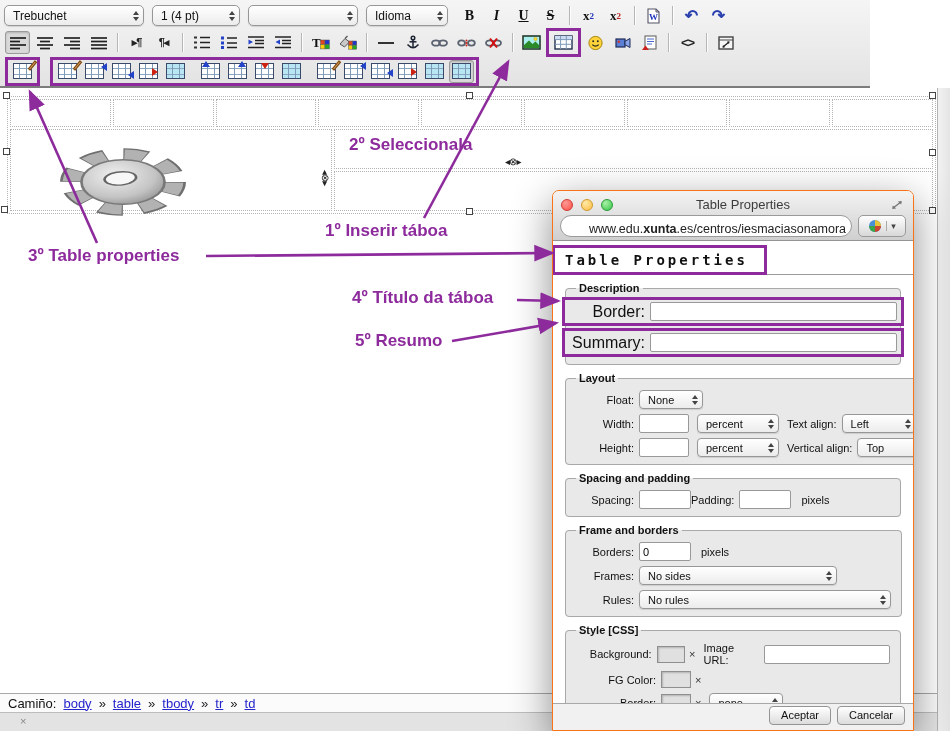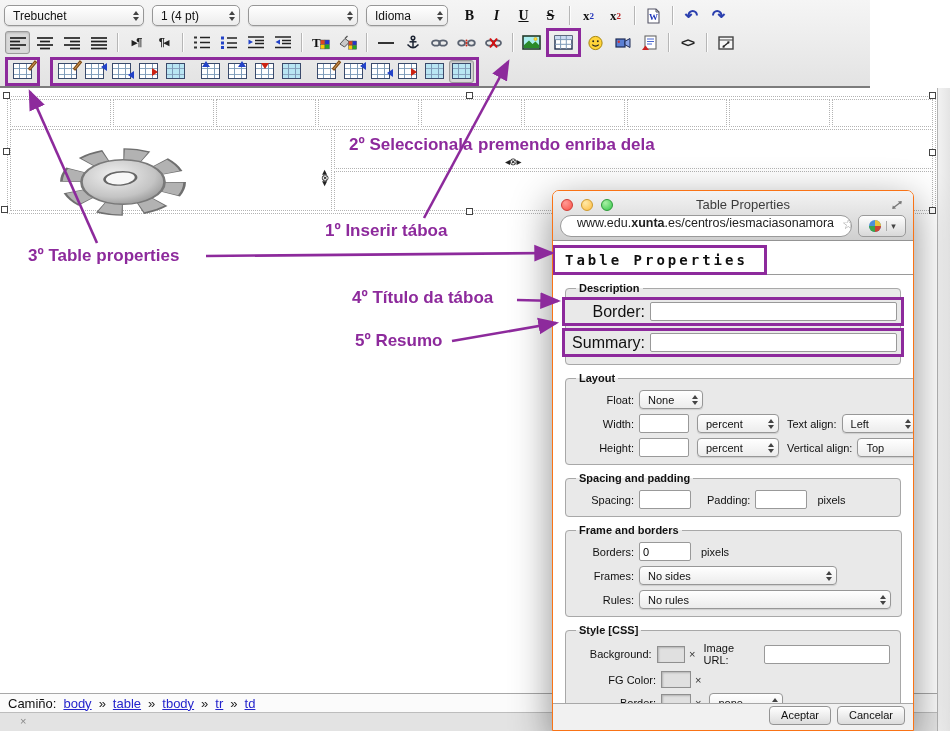--- a/index.html
+++ b/index.html
@@ -84,21 +84,21 @@
        box-shadow:0 12px 40px rgba(0,0,0,.45); background:#fff;}
   .chrome{height:50px; background:linear-gradient(#f3f3f3,#cfcfcf); border-radius:6px 6px 0 0; border-bottom:1px solid #949494;}
   .tbar{display:flex; align-items:center; padding:6px 8px 2px 8px;}
   .tl{width:12px; height:12px; border-radius:50%; margin-right:8px; cursor:pointer;}
   .tl.r{background:radial-gradient(circle at 35% 30%,#ff9a94,#f95148); border:1px solid #cf3a33;}
   .tl.y{background:radial-gradient(circle at 35% 30%,#ffe9a8,#fdbc40); border:1px solid #cf9a2c;}
   .tl.g{background:radial-gradient(circle at 35% 30%,#a8f0a4,#35c64a); border:1px solid #2b9a37;}
   .wtitle{flex:1; text-align:center; font-size:13px; color:#3c3c3c; margin-left:-24px;}
   .rsz{width:16px; height:14px;}
   .urlrow{display:flex; gap:6px; padding:1px 7px 0 7px; align-items:center;}
-  .urlfield{flex:1; display:flex; align-items:flex-start; gap:8px; background:#fff; border:1px solid #9a9a9a;
+  .urlfield{flex:1; display:flex; align-items:flex-end; gap:20px; background:#fff; border:1px solid #9a9a9a;
             border-radius:12px; height:22px; padding:0 8px; font-size:12.5px; color:#222; white-space:nowrap; overflow:hidden;}
   .urlfield b{font-weight:bold;}
   .star{margin-left:auto; color:#9a9a9a; font-size:14px; cursor:pointer;}
   .bbtn{width:48px; height:22px; display:flex; align-items:center; justify-content:center; gap:4px;
         border:1px solid #9a9a9a; border-radius:5px; background:linear-gradient(#fefefe,#d8d8d8); cursor:pointer;}
   .bbtn .caret{font-size:9px; color:#444; border-left:1px solid #aaa; padding-left:4px;}
 
   .dcontent{position:absolute; left:0; right:0; top:50px; bottom:0; background:#fff; overflow:hidden;}
   .headrow{border-bottom:1px solid #9a9a9a; padding:4px 0 0 0; display:flex;}
   .headbox{display:inline-block; border:3px solid var(--p); background:#fff; margin:0 0 -1px -1px;
@@ -545,21 +545,20 @@
     <a>tr</a>
       <span class="sep">»</span>
     <a>td</a>
   </div>
   <div class="bstrip">
     <span>×</span>
   </div>
   <div class="vscroll"></div>
 
   <div class="ann" style="left:349px; top:135px;">2º Seleccionala</div>
-  <div class="ann" style="left:478px; top:135px;">premendo enriba dela</div>
   <div class="ann" style="left:325px; top:221px;">1º Inserir táboa</div>
   <div class="ann" style="left:28px;  top:246px;">3º Table properties</div>
   <div class="ann" style="left:352px; top:288px;">4º Título da táboa</div>
   <div class="ann" style="left:355px; top:331px;">5º Resumo</div>
 
   <div class="dlg">
     <div class="chrome">
       <div class="tbar">
         <span class="tl r"></span>
         <span class="tl y"></span>
@@ -659,21 +658,21 @@
 
           </span>
         </div>
       </fieldset>
 
       <fieldset>
         <legend>Spacing and padding</legend>
         <div class="frow">
           <span class="flab w58">Spacing:</span>
           <input class="inp" style="width: 52px;">
-          <span class="flab" style="margin-left:16px">Padding:</span>
+          <span class="flab" style="margin-left:0">Padding:</span>
           <input class="inp" style="width: 52px;">
           <span style="margin-left:10px">pixels</span>
         </div>
       </fieldset>
 
       <fieldset>
         <legend>Frame and borders</legend>
         <div class="frow">
           <span class="flab w58">Borders:</span>
           <input class="inp" style="width: 52px;" value="0">

